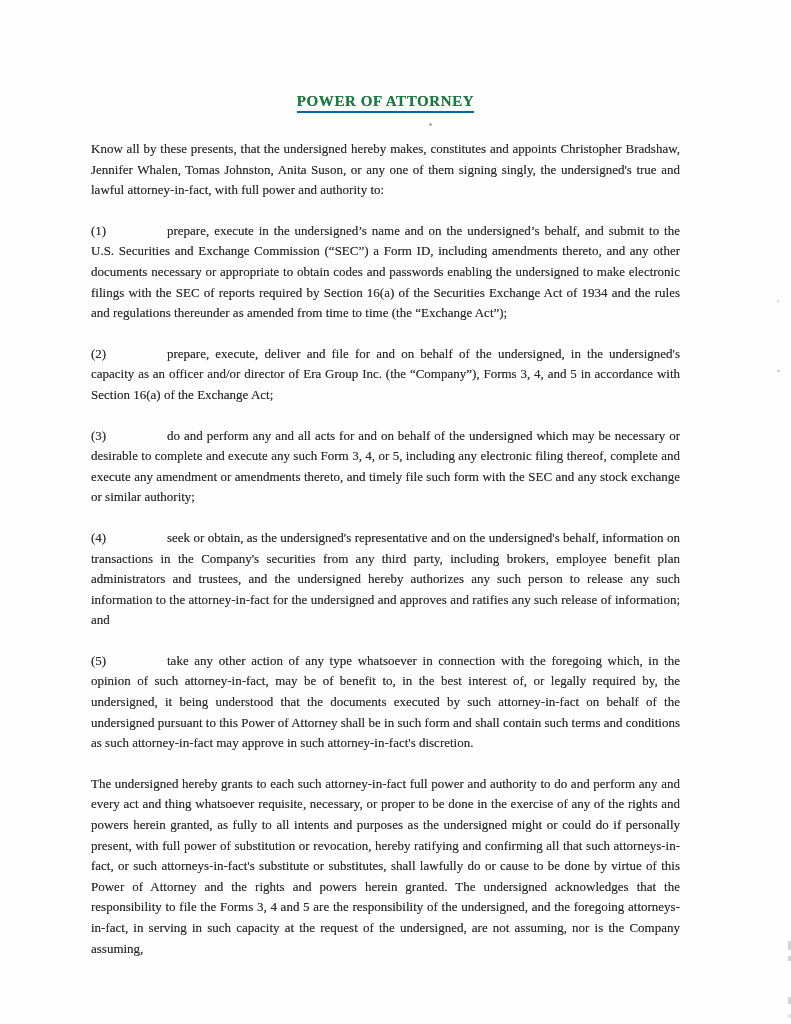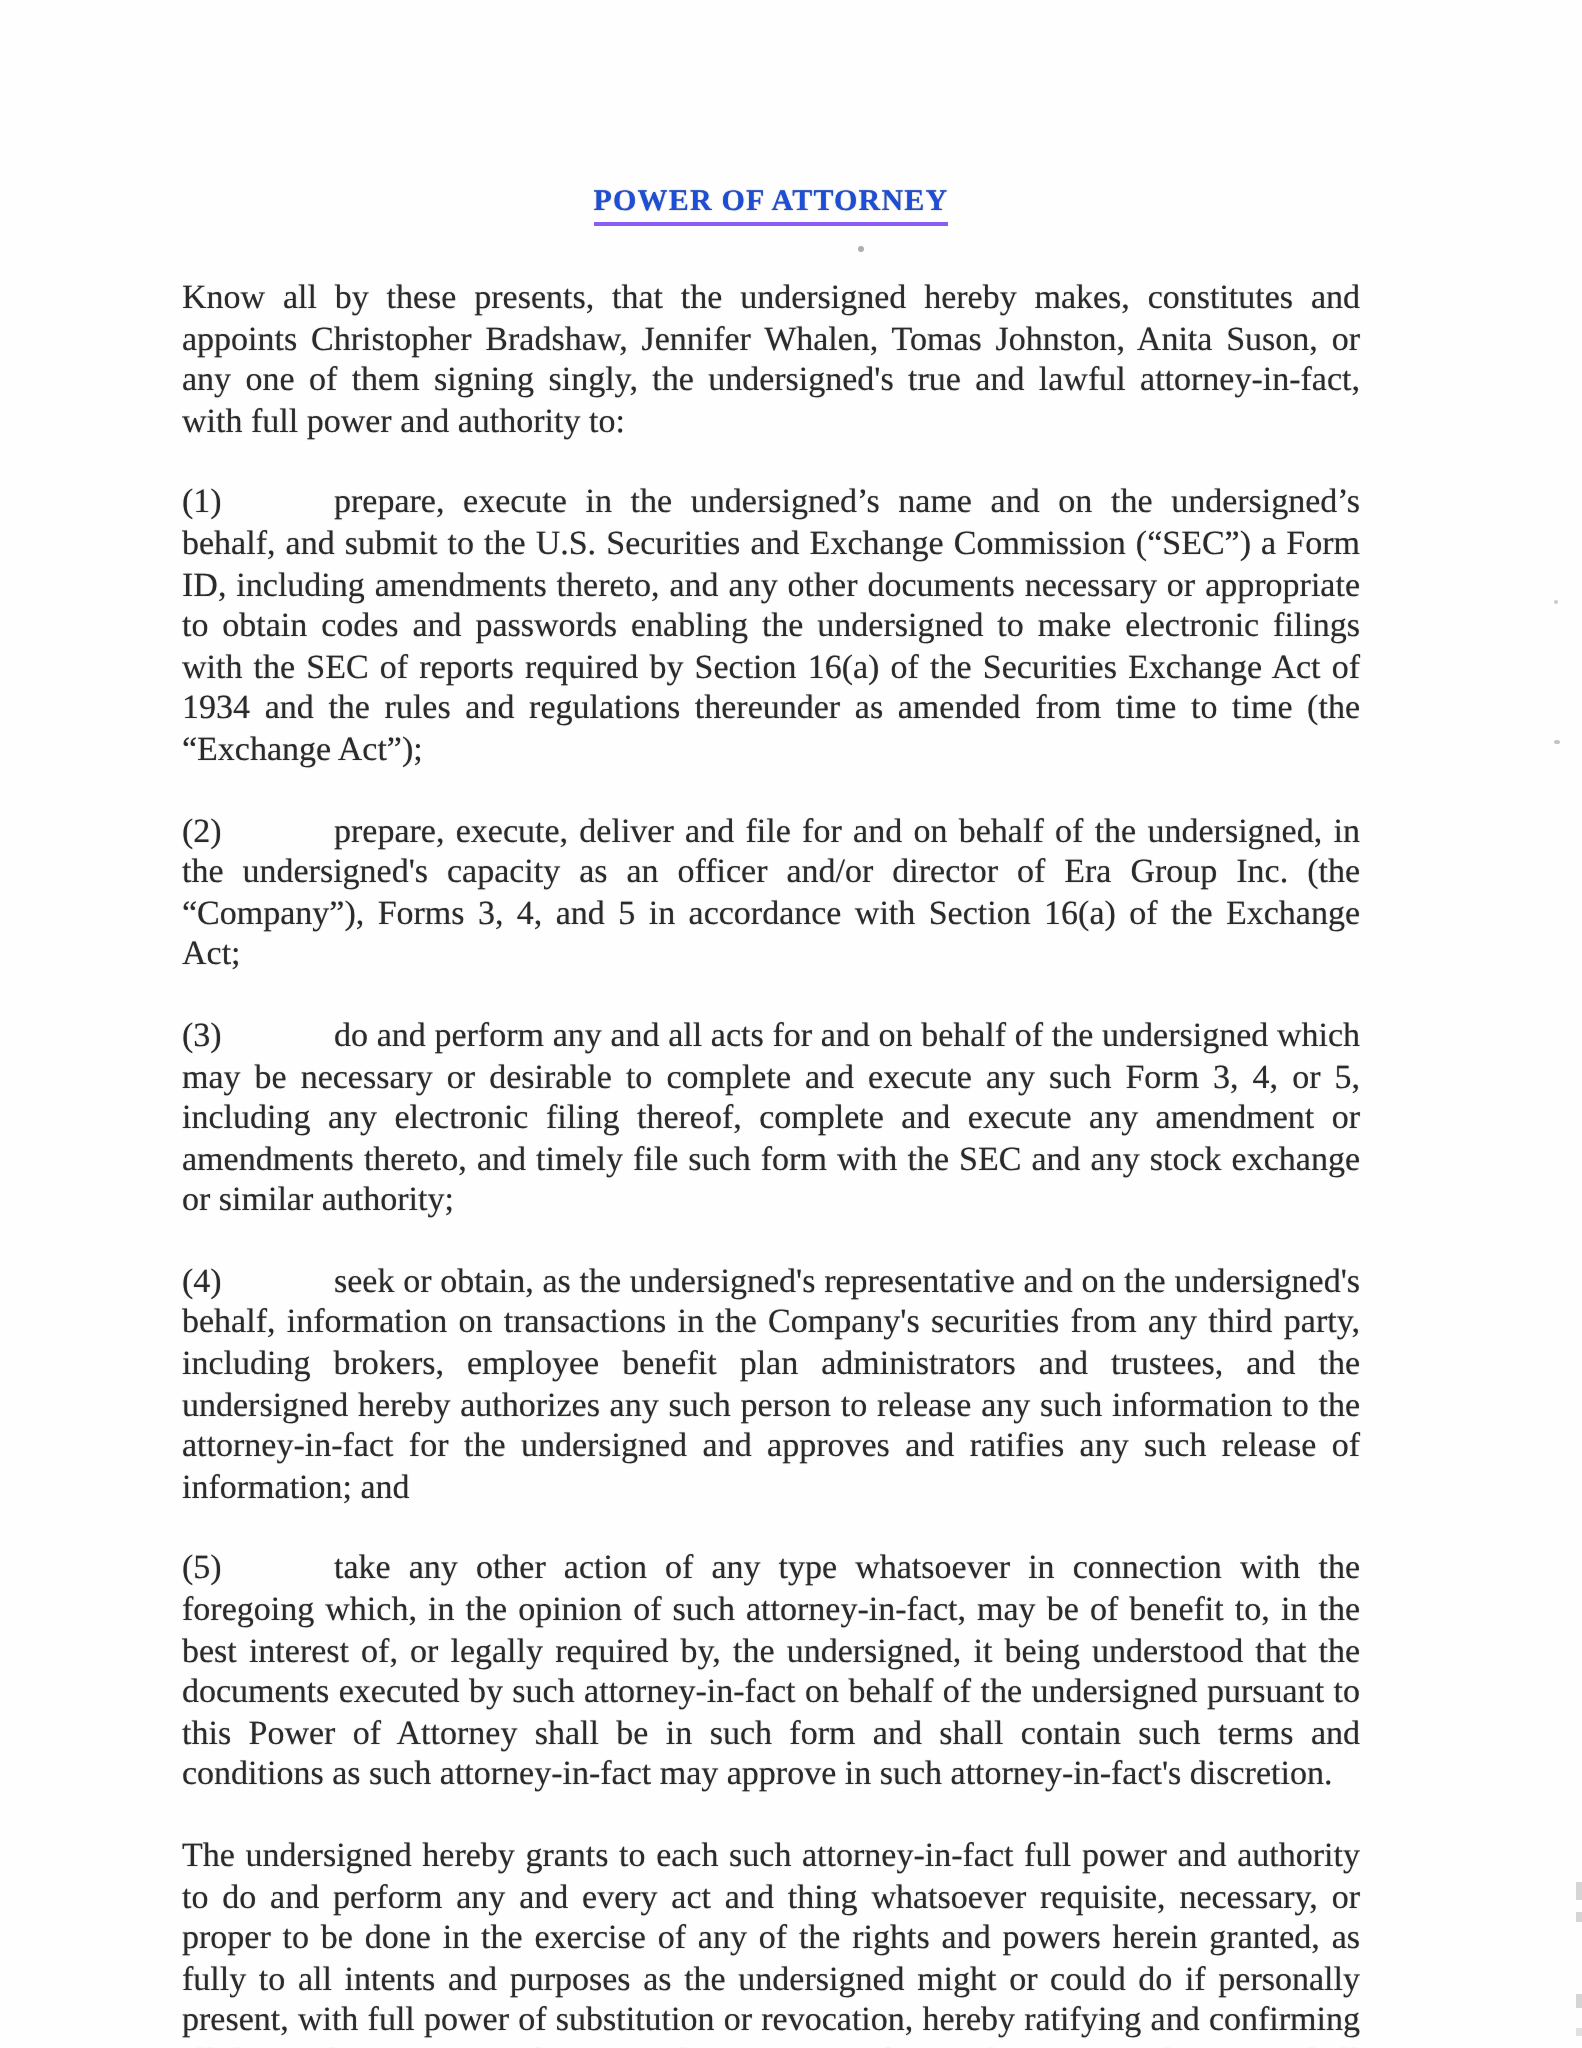--- a/index.html
+++ b/index.html
@@ -24,28 +24,28 @@
   }
   .title-wrap {
     text-align: center;
     margin: 0 0 26px 0;
   }
   .doc-title {
     display: inline-block;
     font-size: 15px;
     font-weight: bold;
     letter-spacing: 0.6px;
-    color: #1d4ed8;
-    border-bottom: 2px solid #8b5cf6;
+    color: #15803d;
+    border-bottom: 2px solid #0369a1;
     padding-bottom: 1px;
     text-shadow: 0 0 0.6px rgba(40,40,40,0.65);
   }
   p.body-para {
     margin: 0 0 20px 0;
-    font-size: 17px;
+    font-size: 13px;
     line-height: 20.6px;
     text-align: justify;
     text-shadow: 0 0 0.55px rgba(45,45,45,0.55);
   }
   p.body-para:last-child { margin-bottom: 0; }
   .clause-num {
     display: inline-block;
     width: 76px;
     text-align: left;
   }

